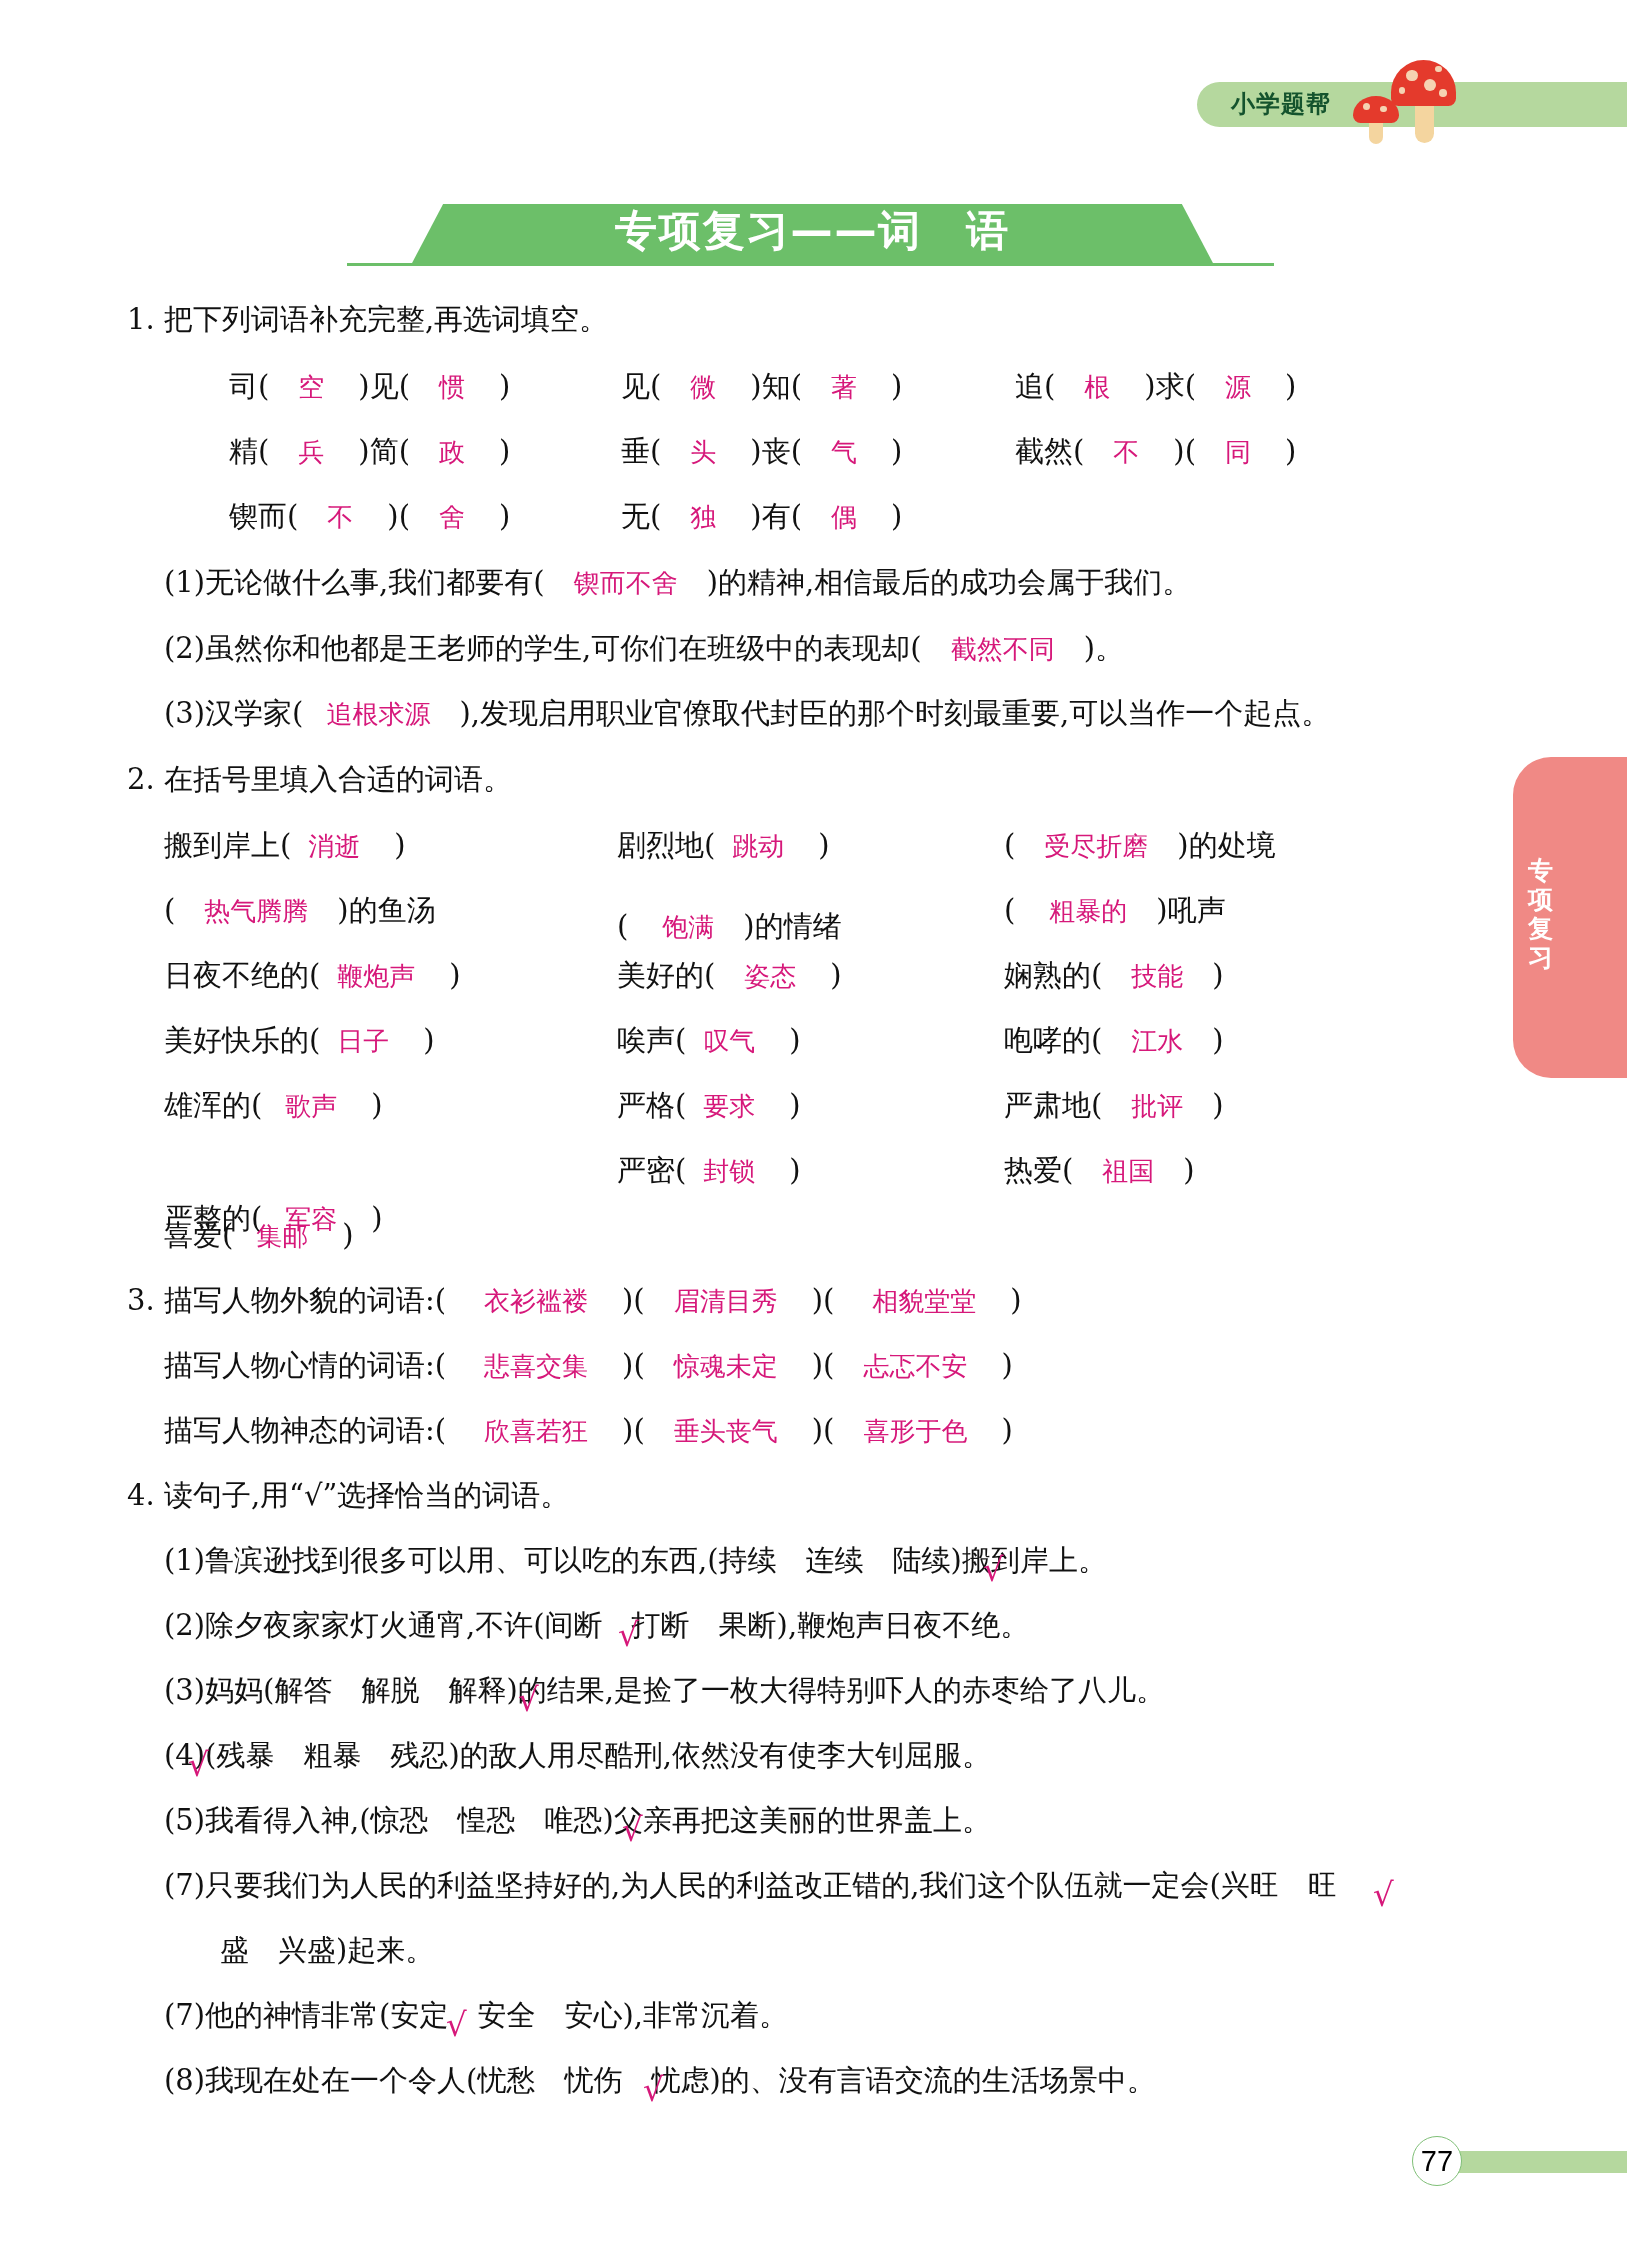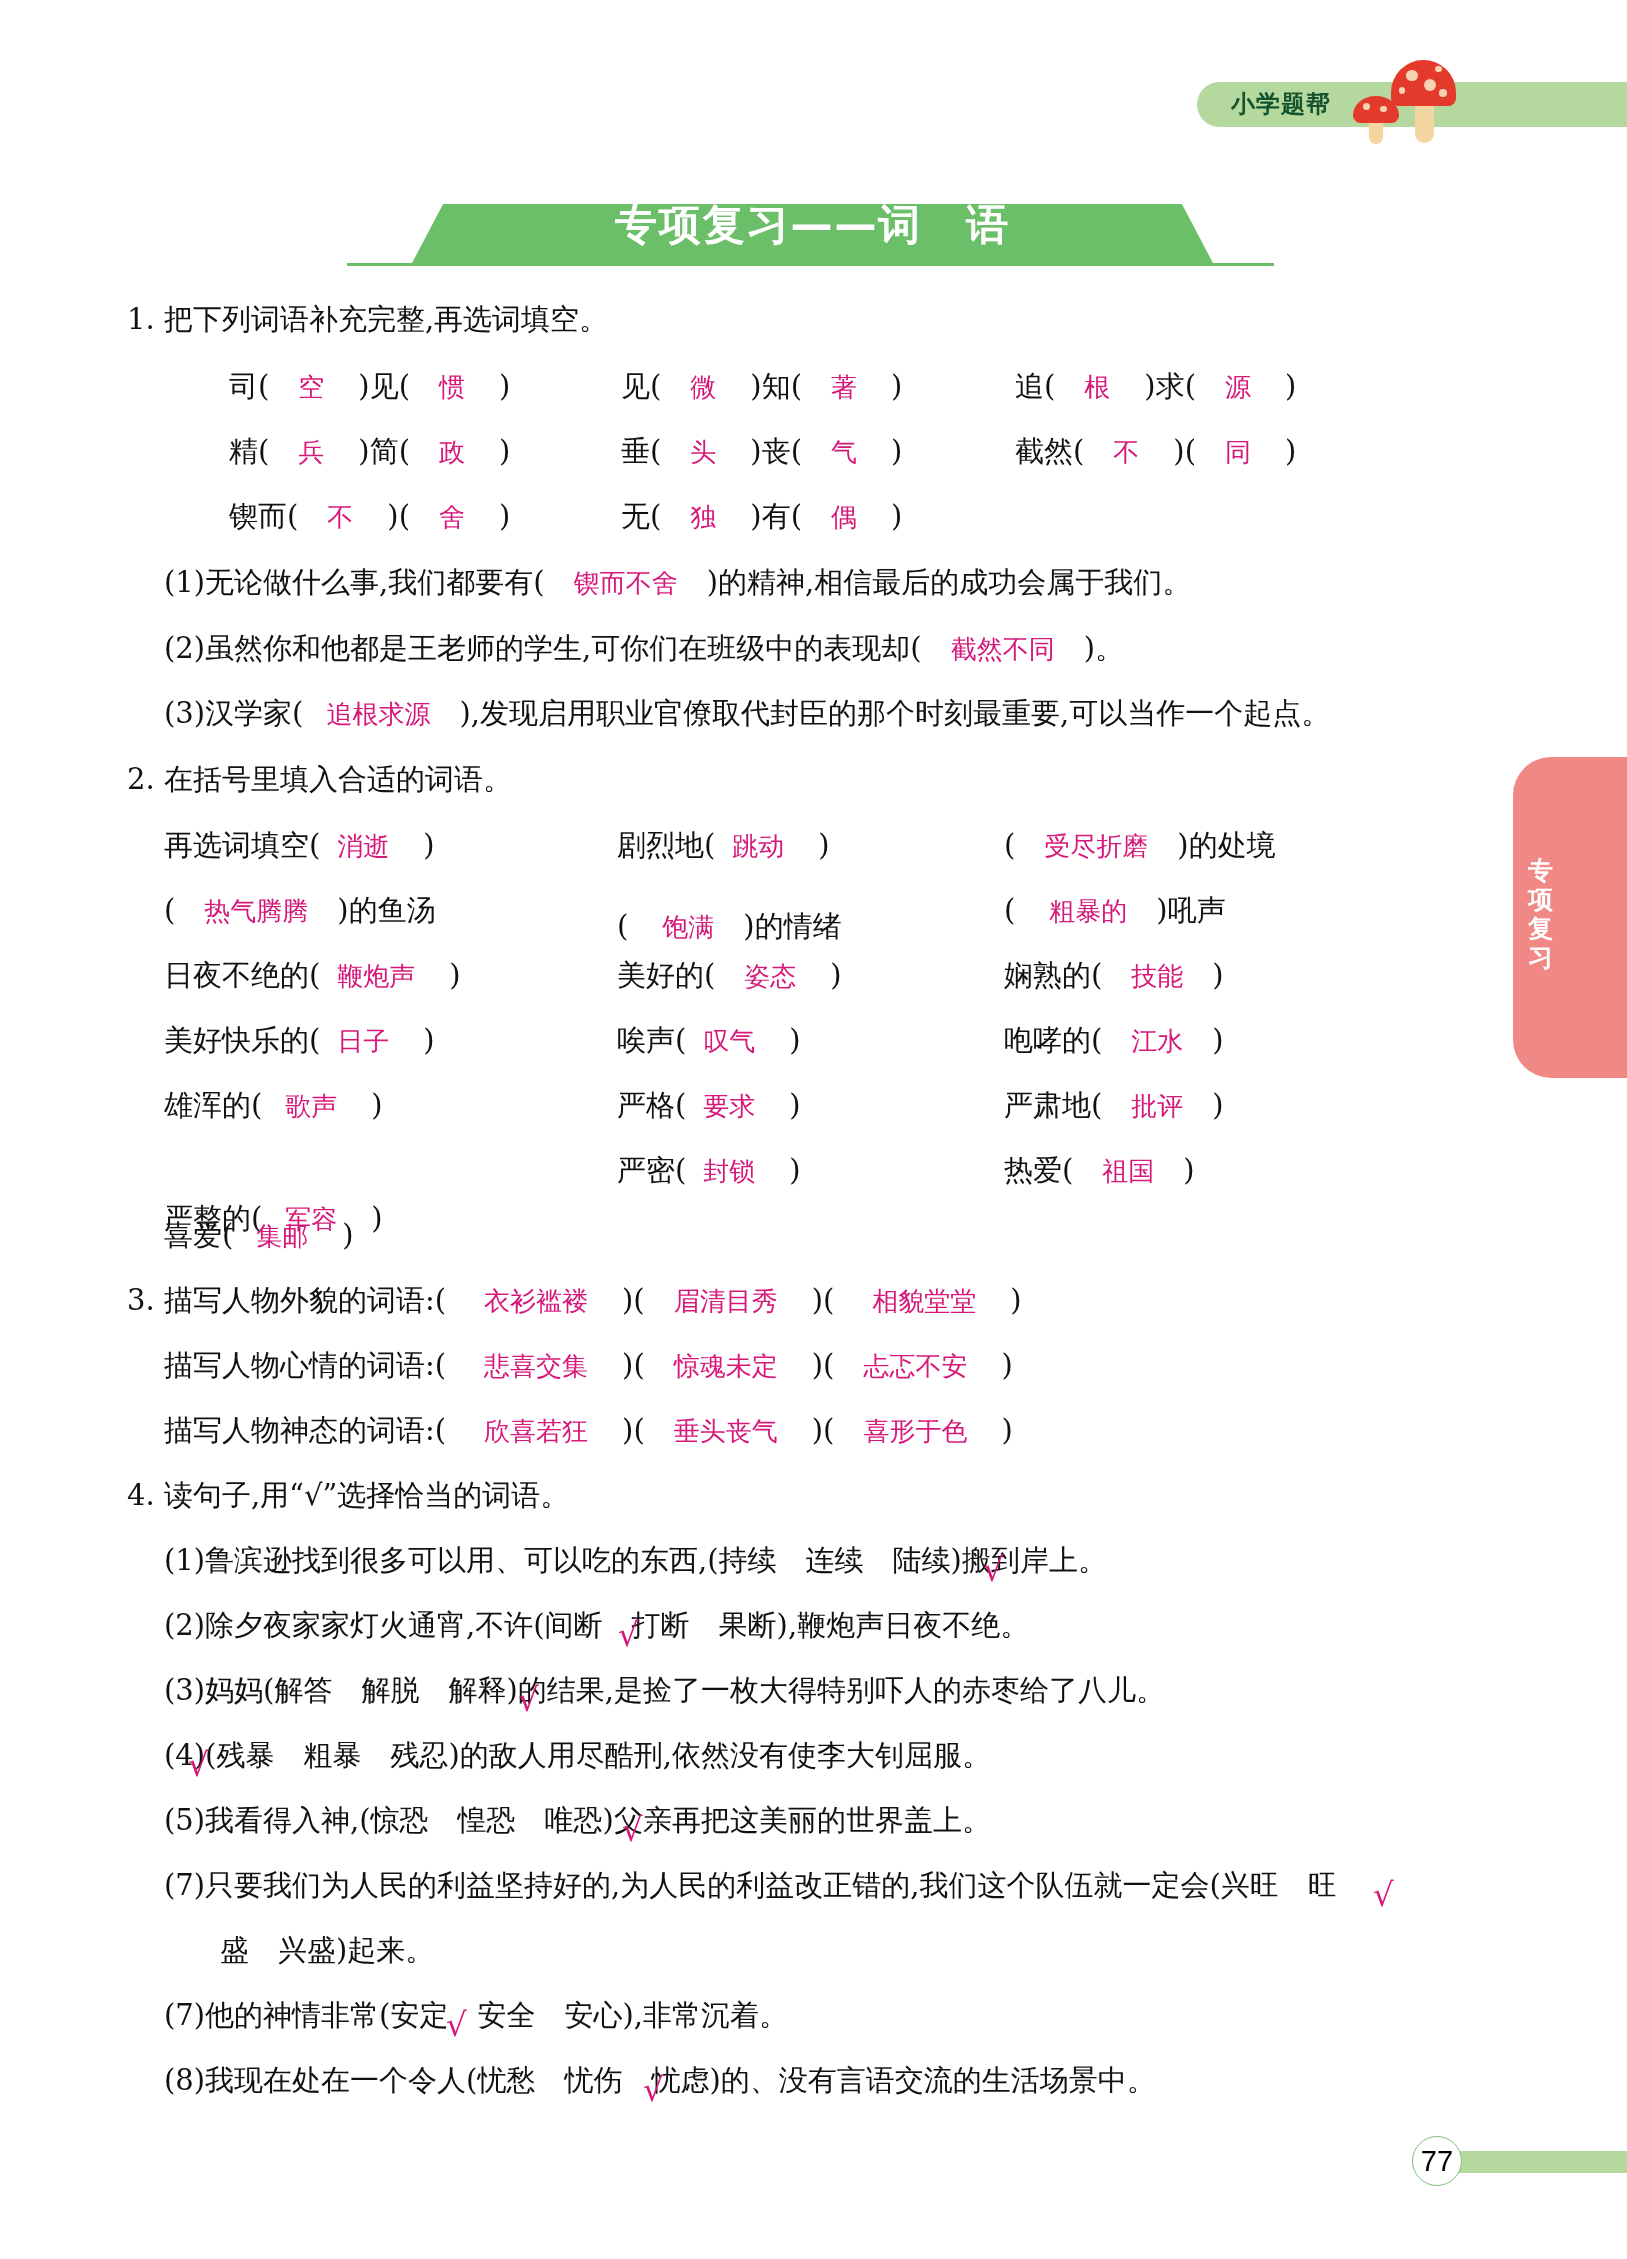--- a/index.html
+++ b/index.html
@@ -27,21 +27,21 @@
 
     
     .title-line {
       left: 347px; top: 263px; width: 927px; height: 2.9px; background: #6cbf69;
     }
     .title-banner {
       left: 411px; top: 204px; width: 803px; height: 61px; background: #6cbf69;
       clip-path: polygon(4% 0, 96% 0, 100% 100%, 0 100%);
     }
     .title-text {
-      left: 411px; top: 196px; width: 803px; text-align: center;
+      left: 411px; top: 202px; width: 803px; text-align: center;
       font-family: "DejaVu Sans", sans-serif; font-weight: bold;
       font-size: 42px; color: #ffffff; letter-spacing: 1.9px; line-height: 57px;
     }
 
     
     .side-tab {
       left: 1513px; top: 757px; width: 115px; height: 321px;
       background: #f08985; border-radius: 38px 0 0 38px;
     }
     .side-tab-text {
@@ -130,21 +130,21 @@
 </div>
 <div class="cell" style="left:164px;top:629px;">
   <span>(2)虽然你和他都是王老师的学生,可你们在班级中的表现却(</span><span class="sp" style="width:29px"></span><span class="ans">截然不同</span><span class="sp" style="width:29px"></span><span>)。</span>
 </div>
 <div class="cell" style="left:164px;top:694px;">
   <span>(3)汉学家(</span><span class="sp" style="width:23px"></span><span class="ans">追根求源</span><span class="sp" style="width:29px"></span><span>),发现启用职业官僚取代封臣的那个时刻最重要,可以当作一个起点。</span>
 </div>
 
 <div class="abs q" style="left:127px;top:760px;">2. 在括号里填入合适的词语。</div>
 
-<div class="cell" style="left:164px;top:826px;"><span>再选词填空(</span><span class="sp" style="width:17px"></span><span class="ans">消逝</span><span class="sp" style="width:34px"></span><span>)</span></div>
+<div class="cell" style="left:164px;top:826px;"><span>搬到岸上(</span><span class="sp" style="width:17px"></span><span class="ans">消逝</span><span class="sp" style="width:34px"></span><span>)</span></div>
 <div class="cell" style="left:617px;top:826px;"><span>剧烈地(</span><span class="sp" style="width:17px"></span><span class="ans">跳动</span><span class="sp" style="width:34px"></span><span>)</span></div>
 <div class="cell" style="left:1004px;top:826px;"><span>(</span><span class="sp" style="width:29px"></span><span class="ans">受尽折磨</span><span class="sp" style="width:29px"></span><span>)的处境</span></div>
 
 <div class="cell" style="left:164px;top:891px;"><span>(</span><span class="sp" style="width:29px"></span><span class="ans">热气腾腾</span><span class="sp" style="width:29px"></span><span>)的鱼汤</span></div>
 <div class="cell" style="left:617px;top:891px;margin-top:16px;"><span>(</span><span class="sp" style="width:34px"></span><span class="ans">饱满</span><span class="sp" style="width:29px"></span><span>)的情绪</span></div>
 <div class="cell" style="left:1004px;top:891px;"><span>(</span><span class="sp" style="width:34px"></span><span class="ans">粗暴的</span><span class="sp" style="width:29px"></span><span>)吼声</span></div>
 
 <div class="cell" style="left:164px;top:956px;"><span>日夜不绝的(</span><span class="sp" style="width:17px"></span><span class="ans">鞭炮声</span><span class="sp" style="width:34px"></span><span>)</span></div>
 <div class="cell" style="left:617px;top:956px;"><span>美好的(</span><span class="sp" style="width:29px"></span><span class="ans">姿态</span><span class="sp" style="width:34px"></span><span>)</span></div>
 <div class="cell" style="left:1004px;top:956px;"><span>娴熟的(</span><span class="sp" style="width:29px"></span><span class="ans">技能</span><span class="sp" style="width:29px"></span><span>)</span></div>

